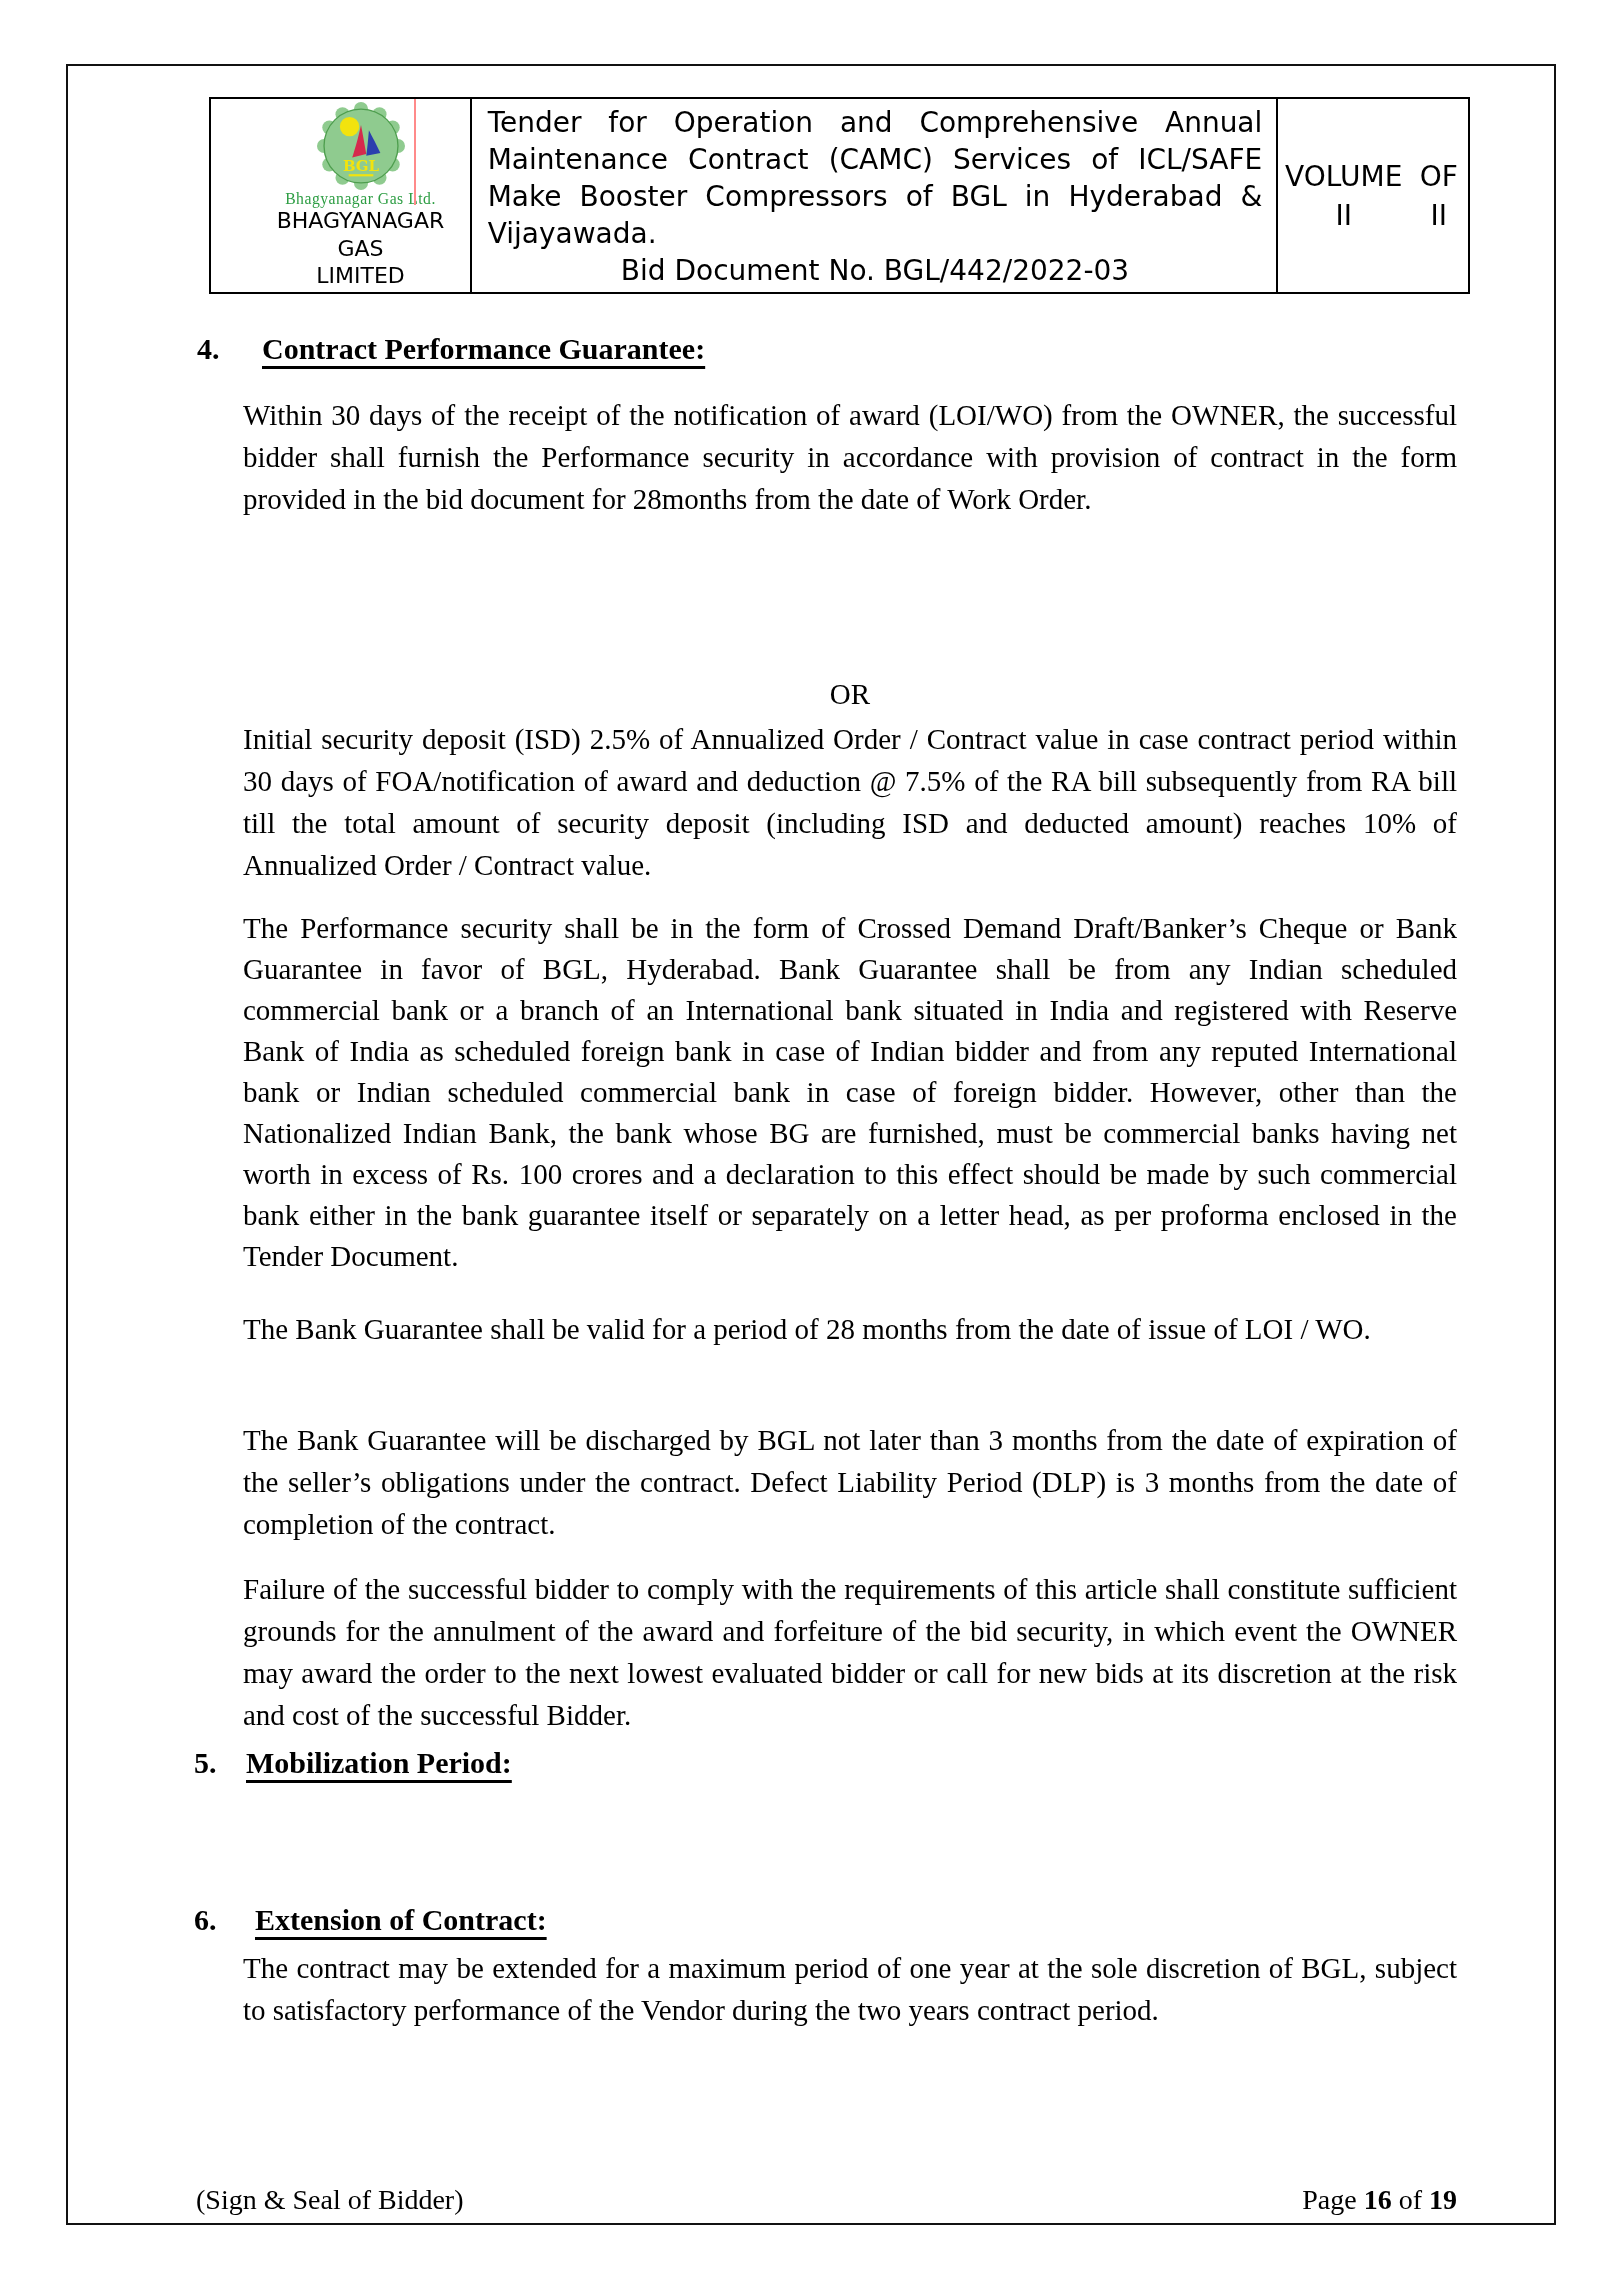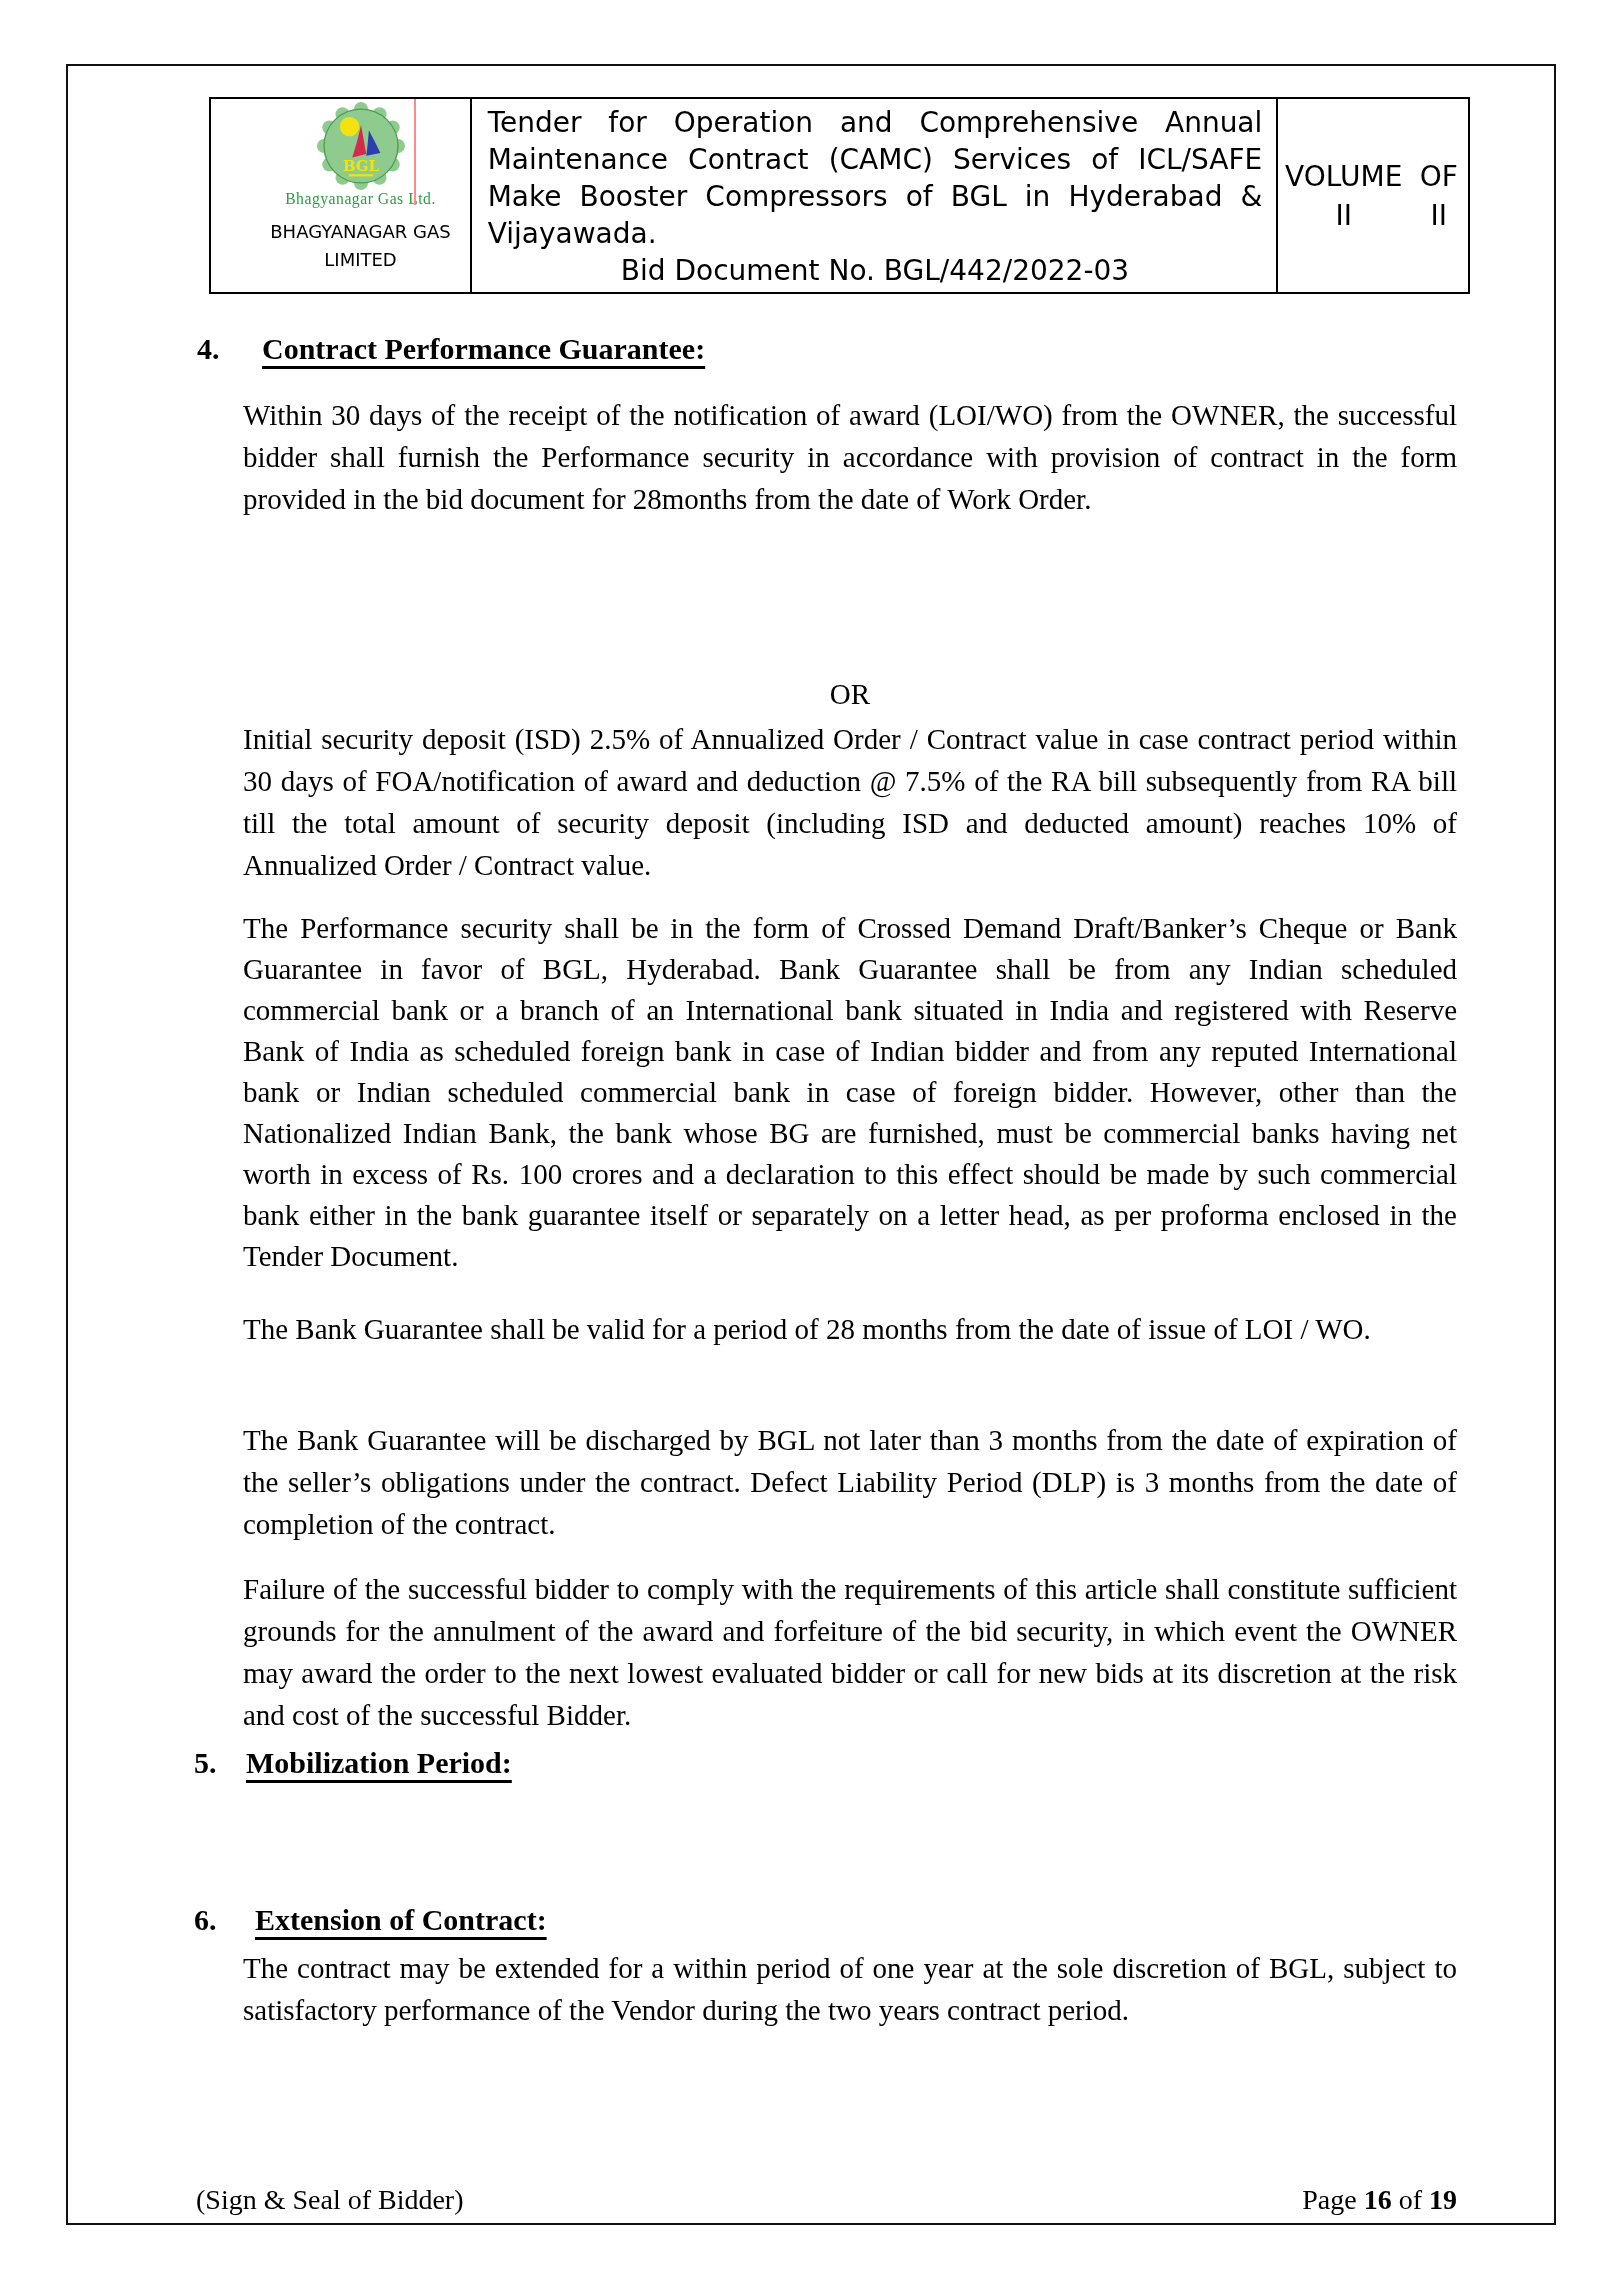--- a/index.html
+++ b/index.html
@@ -21,21 +21,21 @@
   }
   .cell-logo {
     width:261px; box-sizing:border-box; border-right:2.9px solid #000;
     position:relative; text-align:center; overflow:hidden;padding-left:40px;
   }
   .logo-wrap { margin-top:2.9px; line-height:0; }
   .logo-caption {
     font-family:"Liberation Serif", serif; font-size:15.7px; line-height:17.6px;
     color:#2e9e44; letter-spacing:0.5px;
   }
-  .org-name { font-size:18px; line-height:27.4px; color:#000; margin-top:11px; }
+  .org-name { font-size:22px; line-height:27.4px; color:#000; margin-top:0; }
   .red-rule { position:absolute; left:203px; top:0; width:2px; height:106px; background:#ff8a8a; }
 
   .cell-title {
     flex:1; box-sizing:border-box; border-right:2.9px solid #000;
     padding:4.9px 13.7px 0 15.7px; font-size:28px; line-height:37px;
   }
   .title-main { text-align:justify; text-justify:inter-word; }
   .title-bid  { text-align:center; }
 
   .cell-volume {
@@ -134,21 +134,21 @@
 
   <div class="sec-head sec5" style="left:194px; top:1743px;">
     <span class="sec-num">5.</span>
     <span class="sec-title">Mobilization Period:</span>
   </div>
 
   <div class="sec-head sec6" style="left:194px; top:1900px;">
     <span class="sec-num">6.</span>
     <span class="sec-title">Extension of Contract:</span>
   </div>
-  <div class="para" style="top:1947px;">The contract may be extended for a within period of one year at the sole discretion of BGL, subject to satisfactory performance of the Vendor during the two years contract period.</div>
+  <div class="para" style="top:1947px;">The contract may be extended for a maximum period of one year at the sole discretion of BGL, subject to satisfactory performance of the Vendor during the two years contract period.</div>
 
   <div class="footer-left">(Sign &amp; Seal of Bidder)</div>
   <div class="footer-right">
     <span>Page</span>
     <b>16</b>
     <span>of</span>
     <b>19</b>
   </div>
 </div>
 

